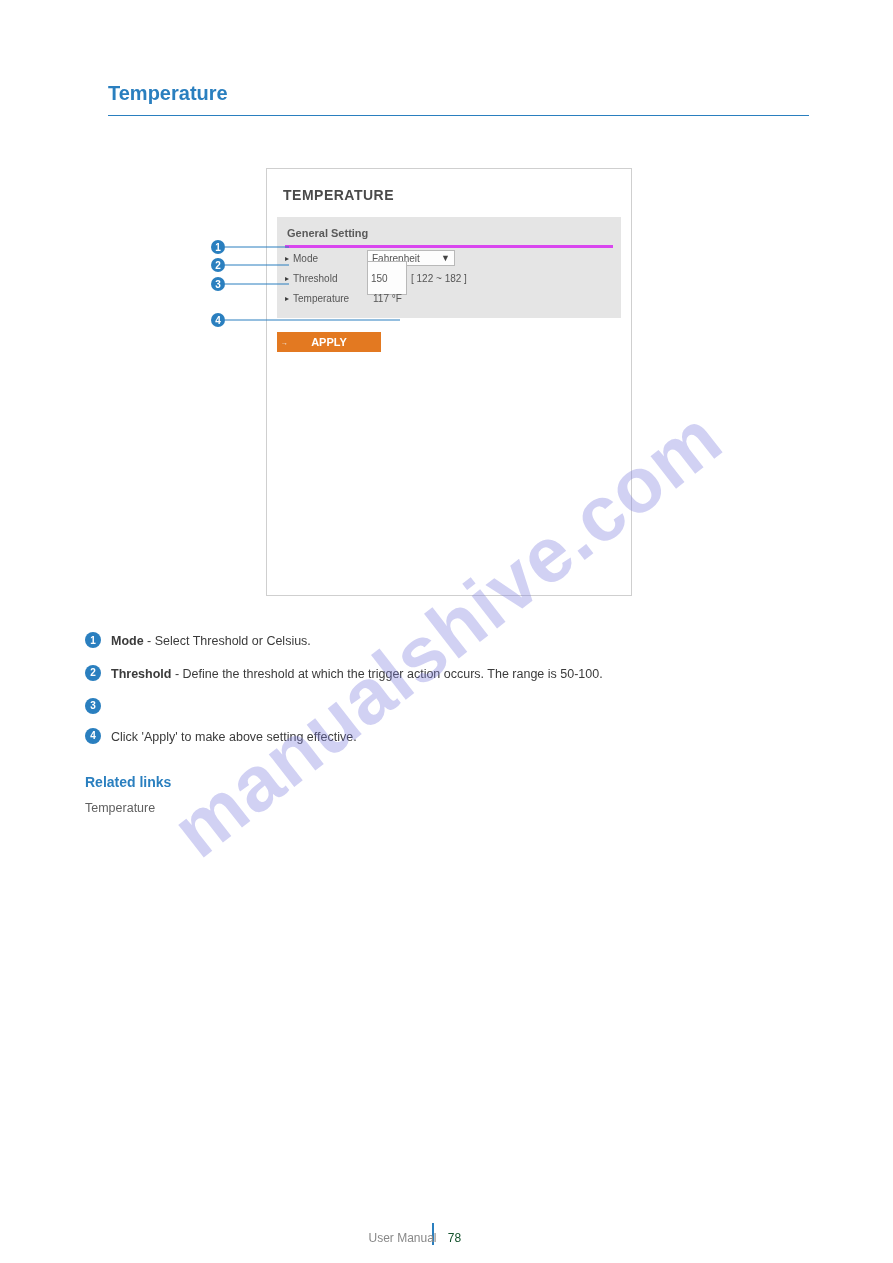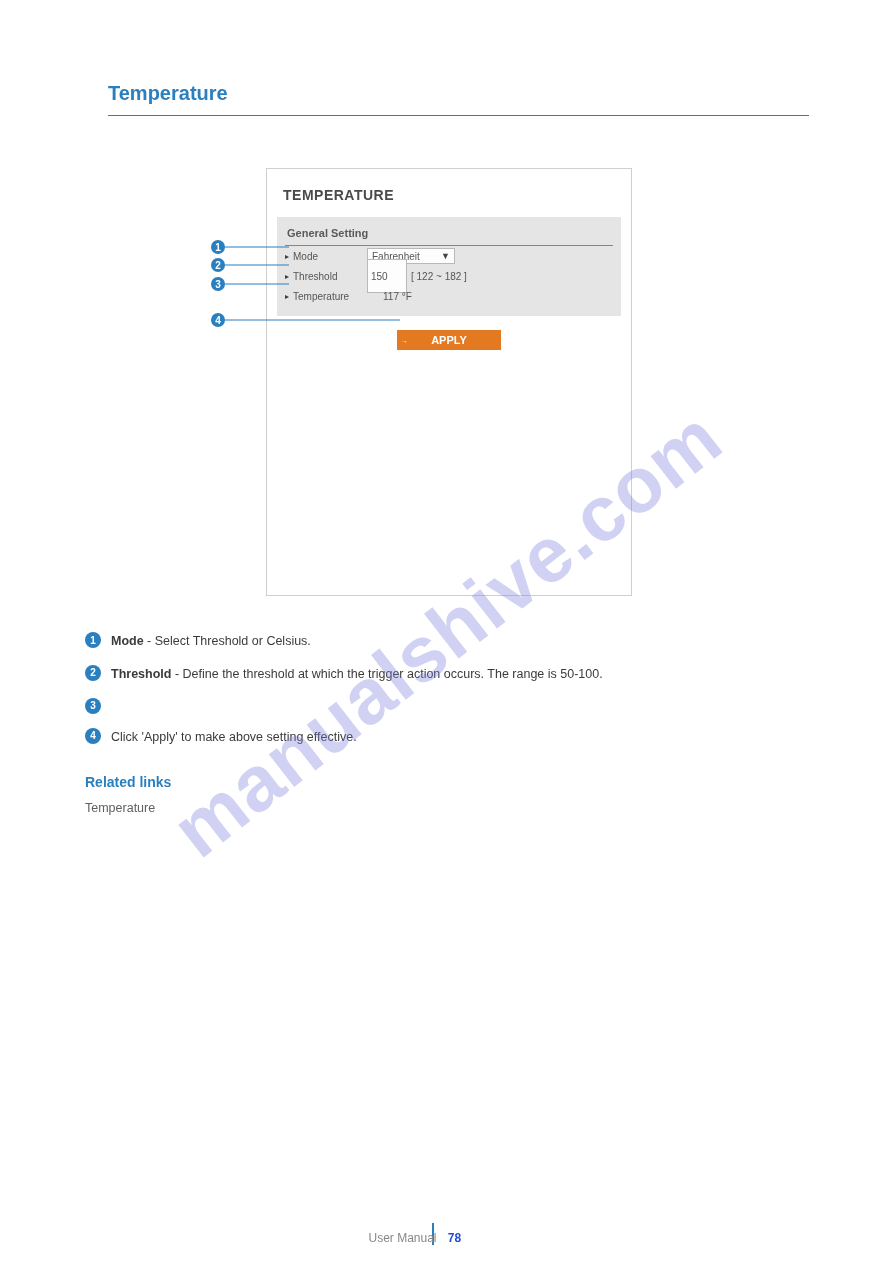--- a/index.html
+++ b/index.html
@@ -14,32 +14,32 @@
   .watermark {
     position: absolute; left: 50%; top: 50%; transform: translate(-50%, -48%) rotate(-38deg);
     font-size: 78px; font-weight: 600; color: rgba(122,124,222,0.35); letter-spacing: 1px; white-space: nowrap; pointer-events: none; z-index: 5;
   }
 
   
   .shot-wrap { position: absolute; left: 266px; top: 168px; width: 366px; height: 428px; border: 1px solid #cfcfcf; background: #fff; z-index: 1; }
   .shot-inner { padding: 18px 10px 12px 10px; }
   .shot-title { font-size: 14px; font-weight: 700; color: #4a4a4a; letter-spacing: .5px; margin-left: 6px; margin-bottom: 14px; }
   .card { background: #e5e5e5; padding: 6px 8px 10px 8px; font-size: 10px; color: #555; }
-  .card-heading { font-size: 11px; font-weight: 700; color: #5a5a5a; padding: 4px 2px 6px 2px; border-bottom: 1px solid #d946ef; }
+  .card-heading { font-size: 11px; font-weight: 700; color: #5a5a5a; padding: 4px 2px 6px 2px; border-bottom: 3px solid #d946ef; }
   .row { display: flex; align-items: center; height: 20px; position: relative; }
   .row .arrow { font-size: 8px; color: #3a3a3a; width: 8px; }
   .row .lbl { width: 74px; }
   .row .val { display: flex; align-items: center; gap: 4px; }
   .select { position: relative; width: 88px; height: 16px; border: 1px solid #b9b9b9; background: #fdfdfd; font-size: 10px; padding: 0 4px; display: flex; align-items: center; }
   .select .caret { position: absolute; right: 4px; top: 50%; transform: translateY(-50%); font-size: 9px; color: #444; }
   .num-input { width: 40px; height: 16px; border: 1px solid #b9b9b9; background: #fdfdfd; font-size: 10px; padding: 16px 3px; display: flex; align-items: center; }
   .range-hint { font-size: 10px; color: #555; }
-  .temp-val { font-size: 10px; color: #555; margin-left: 16px; }
+  .temp-val { font-size: 10px; color: #555; margin-left: 6px; }
 
-  .apply-wrap { display: flex; justify-content: center; margin-top: 14px; }
+  .apply-wrap { display: flex; justify-content: flex-start; margin-top: 14px; }
   .apply-btn { position: relative; width: 104px; height: 20px; background: #e37921; color: #fff; font-size: 11px; font-weight: 600; display: flex; align-items: center; justify-content: center; border: none; }
   .apply-arrow { position: absolute; left: 4px; top: 50%; transform: translateY(-50%); font-size: 7px; color: #eee; }
 
   
   .overlay { position: absolute; left: 0; top: 0; width: 893px; height: 1263px; pointer-events: none; z-index: 3; }
   .dot { fill: #2a7fbf; }
   .conn { stroke: #2a7fbf; stroke-width: 1; }
   .dot-text { fill: #fff; font-size: 10px; font-weight: 600; text-anchor: middle; dominant-baseline: central; font-family: Arial, sans-serif; }
 
   
@@ -47,21 +47,21 @@
   .ex-item { display: flex; align-items: flex-start; gap: 10px; margin-bottom: 14px; }
   .ex-bullet { flex: 0 0 16px; width: 16px; height: 16px; border-radius: 50%; background: #2a7fbf; color: #fff; font-size: 10px; font-weight: 700; display: flex; align-items: center; justify-content: center; }
   .ex-text b { font-weight: 700; }
   .rel-title { font-size: 14px; font-weight: 700; color: #2a7fbf; margin: 26px 0 6px 0; }
   .rel-link { font-size: 12.5px; color: #606060; }
 
   
   .footer { position: absolute; left: 0; bottom: 0; width: 893px; display: flex; align-items: flex-end; justify-content: center; padding-bottom: 18px; }
   .footer-sep { width: 2px; height: 22px; background: #2a7fbf; margin-right: 10px; }
   .footer-left { position: absolute; right: 50%; margin-right: 10px; font-size: 12px; color: #888; }
-  .footer-right { font-size: 12px; color: #1d4ed8; margin-left: 4px; font-weight: bold; }
+  .footer-right { font-size: 12px; color: #14532d; margin-left: 4px; }
 
 </style>
 </head>
 <body>
 
 <div class="page">
 
   <div class="chapter">
     <div class="chapter-title">Temperature</div>
   </div>

